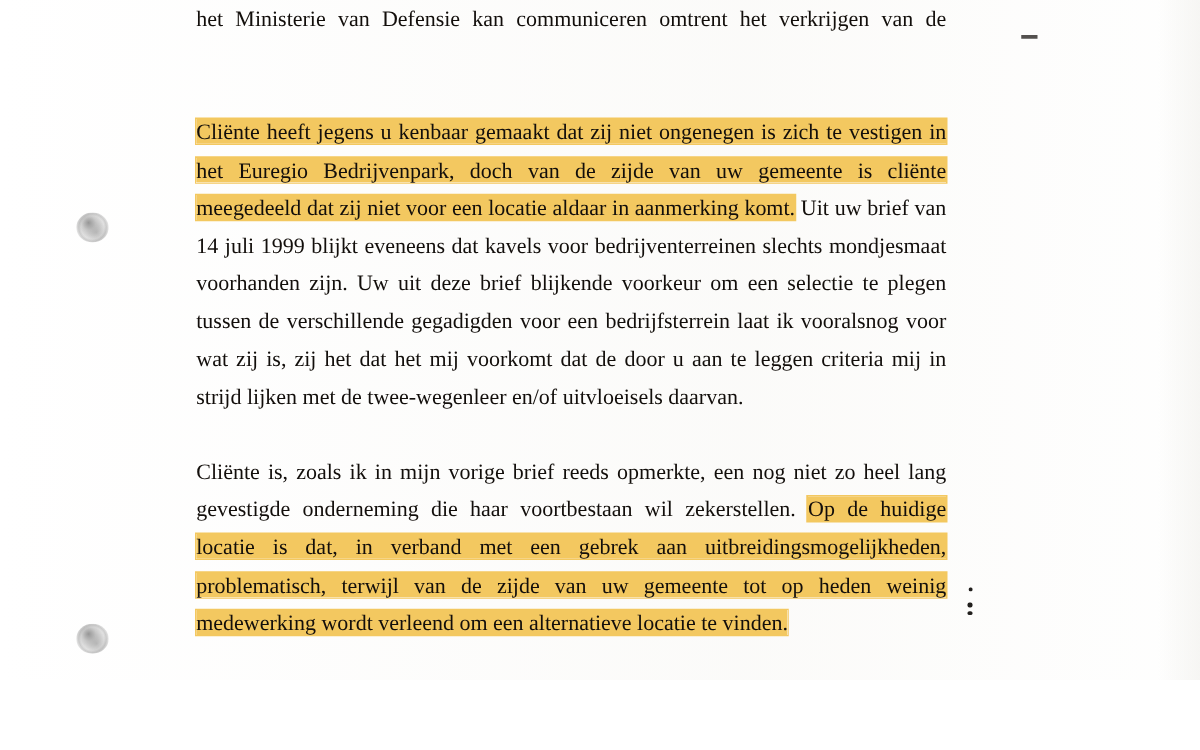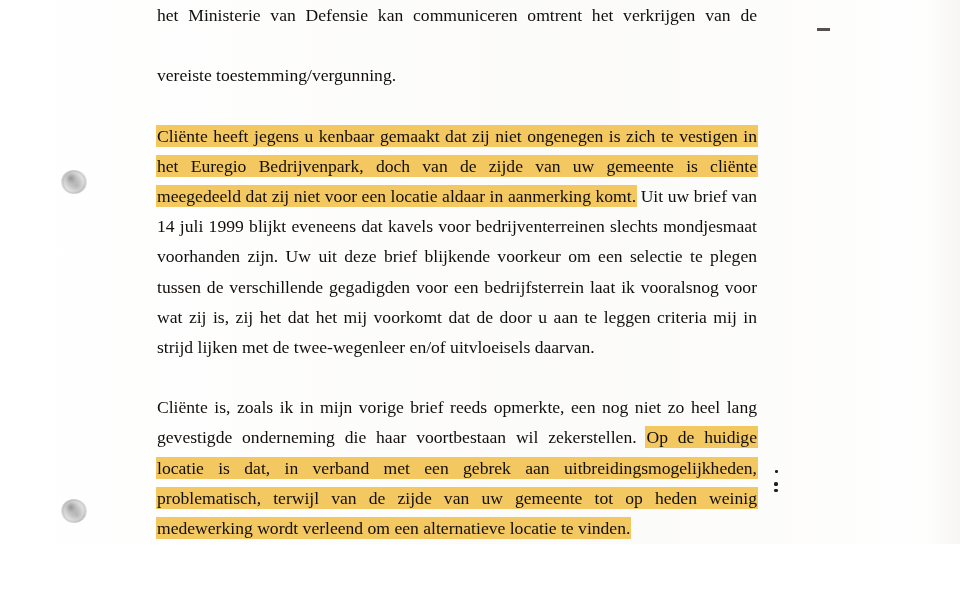--- a/index.html
+++ b/index.html
@@ -117,21 +117,20 @@
 <body>
 
 <div class="page">
 
   <div class="scan-cast"></div>
   <div class="edge-shade-right"></div>
 
   <div class="text-column">
 
     <p class="para force-justify"><span>het Ministerie van Defensie kan communiceren omtrent het verkrijgen van de</span></p>
-    <p class="para"><span>vereiste toestemming/vergunning.</span></p>
 
     <div class="gap-lg"></div>
 
     <p class="para"><span class="hl">Cliënte heeft jegens u kenbaar gemaakt dat zij niet ongenegen is zich te vestigen in het Euregio Bedrijvenpark, doch van de zijde van uw gemeente is cliënte meegedeeld dat zij niet voor een locatie aldaar in aanmerking komt.</span><span> Uit uw brief van 14 juli 1999 blijkt eveneens dat kavels voor bedrijventerreinen slechts mondjesmaat voorhanden zijn. Uw uit deze brief blijkende voorkeur om een selectie te plegen tussen de verschillende gegadigden voor een bedrijfsterrein laat ik vooralsnog voor wat zij is, zij het dat het mij voorkomt dat de door u aan te leggen criteria mij in strijd lijken met de twee-wegenleer en/of uitvloeisels daarvan.</span></p>
 
 
     <div class="gap-md"></div>
 
     <p class="para"><span>Cliënte is, zoals ik in mijn vorige brief reeds opmerkte, een nog niet zo heel lang gevestigde onderneming die haar voortbestaan wil zekerstellen. </span><span class="hl">Op de huidige locatie is dat, in verband met een gebrek aan uitbreidingsmogelijkheden, problematisch, terwijl van de zijde van uw gemeente tot op heden weinig medewerking wordt verleend om een alternatieve locatie te vinden.</span></p>
 

